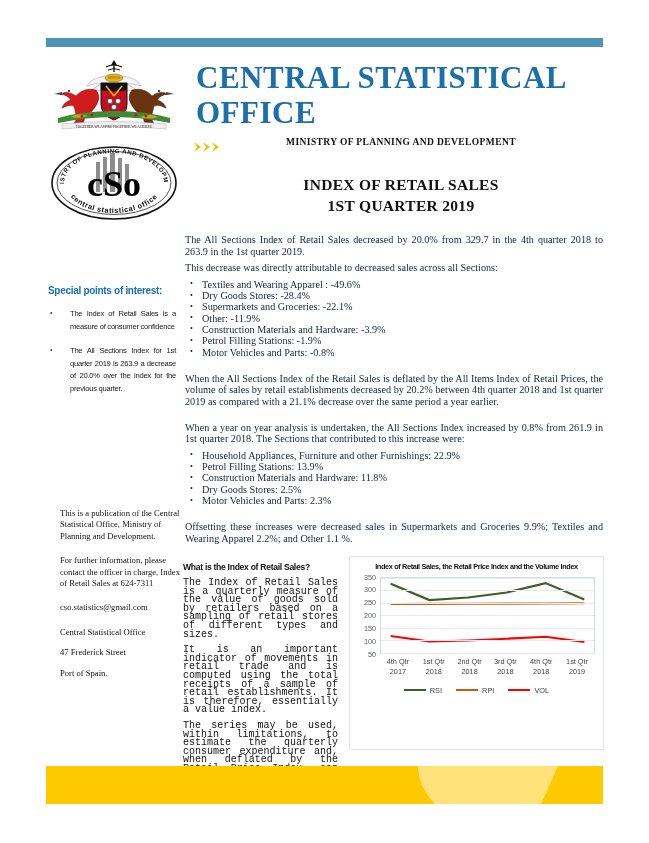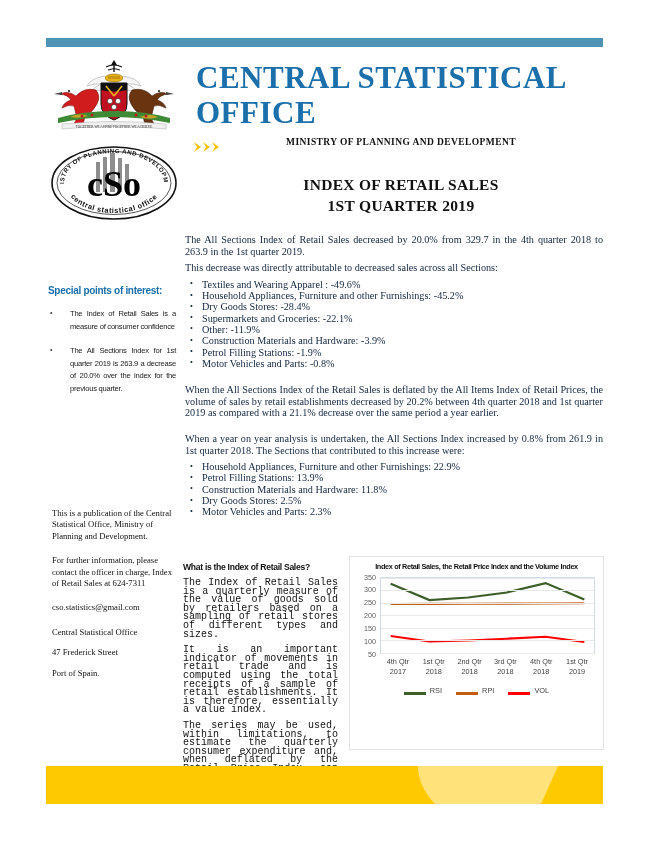--- a/index.html
+++ b/index.html
@@ -151,21 +151,21 @@
     content: "\2022";
     position: absolute;
     left: 2px;
     top: -1px;
     font-size: 7px;
     color: #444;
   }
 
   .sidebar-publication {
     position: absolute;
-    left: 52px;
+    left: 60px;
     top: 508px;
     width: 128px;
     font-family: "Liberation Serif", serif;
     font-size: 8.6px;
     line-height: 11.4px;
     color: #111111;
   }
   .sidebar-publication p { margin: 0 0 13px 0; }
   .sidebar-publication p.addr { margin-bottom: 9px; }
 
@@ -264,21 +264,21 @@
     color: #444;
   }
   .legend {
     display: flex;
     justify-content: center;
     gap: 14px;
     margin-top: 9px;
   }
   .legend-item {
     display: flex;
-    align-items: flex-end;
+    align-items: center;
     gap: 4px;
     font-family: "Liberation Sans", sans-serif;
     font-size: 7.4px;
     color: #444;
   }
   .legend-swatch { width: 22px; height: 2.6px; display: inline-block; }
 
   
   .footer-bar {
     position: absolute;
@@ -388,40 +388,40 @@
     <div>INDEX OF RETAIL SALES</div>
     <div>1ST QUARTER 2019</div>
   </div>
 </div>
 
 <div class="main-col">
   <p class="tight">The All Sections Index of Retail Sales decreased by 20.0% from 329.7 in the 4th quarter 2018 to 263.9 in the 1st quarter 2019.</p>
   <p class="tight">This decrease was directly attributable to decreased sales across all Sections:</p>
   <ul>
     <li>Textiles and Wearing Apparel : -49.6%</li>
-    <li>Household Appliances, Furniture and other Furnishings: -45.2%</li>
     <li>Dry Goods Stores: -28.4%</li>
     <li>Supermarkets and Groceries: -22.1%</li>
     <li>Other: -11.9%</li>
     <li>Construction Materials and Hardware: -3.9%</li>
     <li>Petrol Filling Stations: -1.9%</li>
     <li>Motor Vehicles and Parts: -0.8%</li>
   </ul>
   <div class="spacer-para"></div>
   <p>When the All Sections Index of the Retail Sales is deflated by the All Items Index of Retail Prices, the volume of sales by retail establishments decreased by 20.2% between 4th quarter 2018 and 1st quarter 2019 as compared with a 21.1% decrease over the same period a year earlier.</p>
   <div class="spacer-para"></div>
   <p class="tight">When a year on year analysis is undertaken, the All Sections Index increased by 0.8% from 261.9 in 1st quarter 2018. The Sections that contributed to this increase were:</p>
   <ul>
     <li>Household Appliances, Furniture and other Furnishings: 22.9%</li>
     <li>Petrol Filling Stations: 13.9%</li>
     <li>Construction Materials and Hardware: 11.8%</li>
     <li>Dry Goods Stores: 2.5%</li>
     <li>Motor Vehicles and Parts: 2.3%</li>
   </ul>
   <div class="spacer-para"></div>
+  <p>Offsetting these increases were decreased sales in Supermarkets and Groceries 9.9%; Textiles and Wearing Apparel 2.2%; and Other 1.1 %.</p>
 </div>
 
 <div class="sidebar-interest">
   <div class="sidebar-heading">Special points of interest:</div>
   <ul class="sidebar-list">
     <li>The Index of Retail Sales is a measure of consumer confidence</li>
     <li>The All Sections Index for 1st quarter 2019 is 263.9 a decrease of 20.0% over the index for the previous quarter.</li>
   </ul>
 </div>
 

